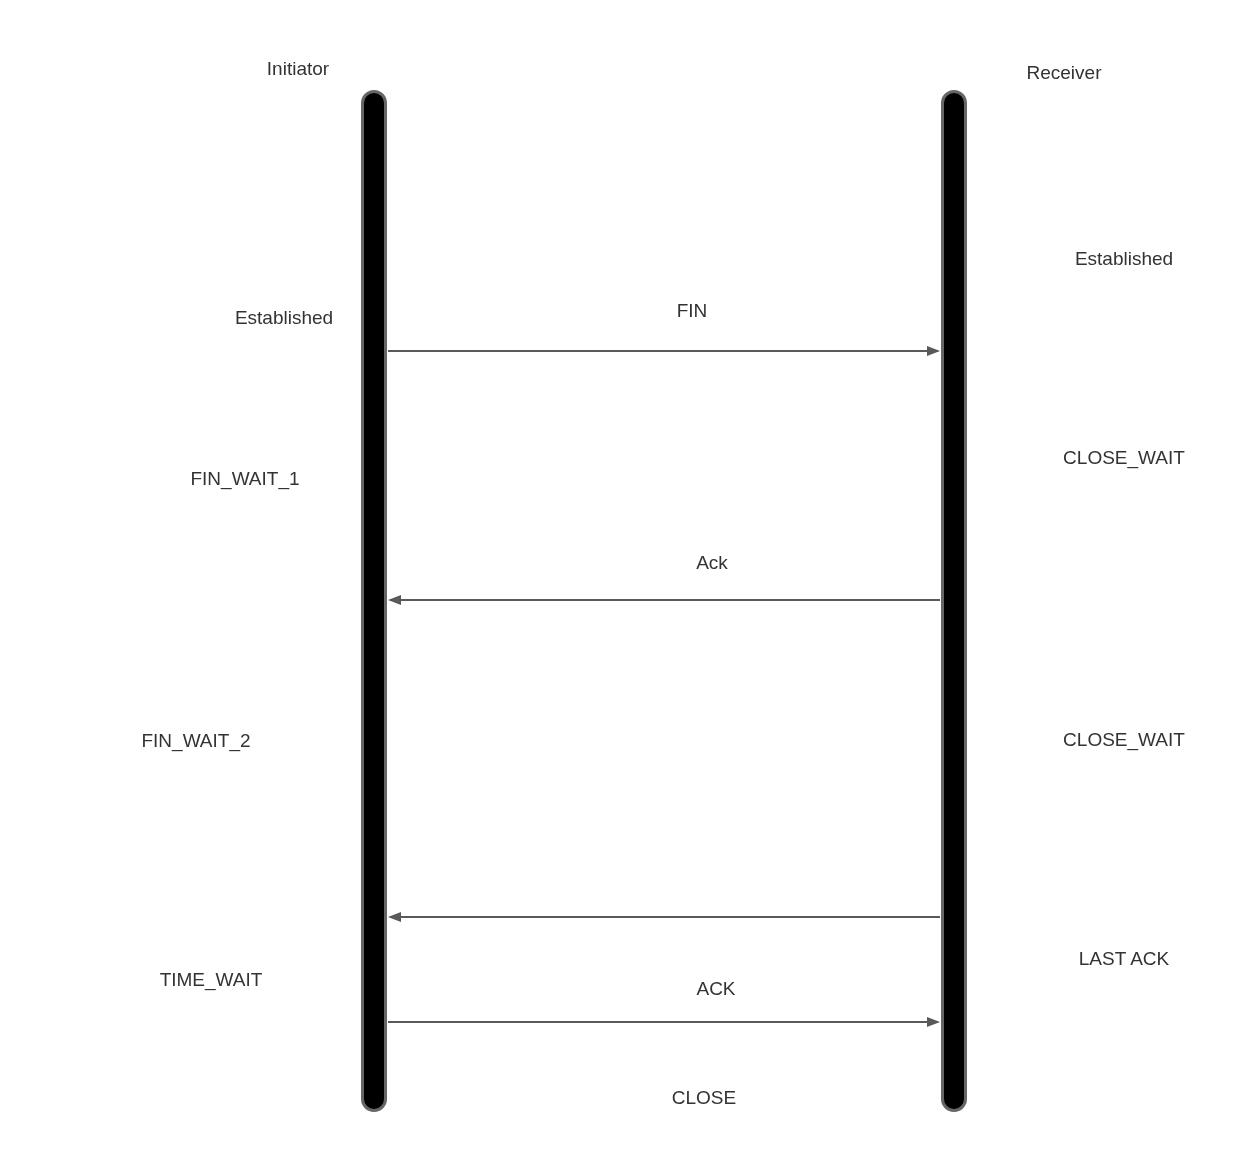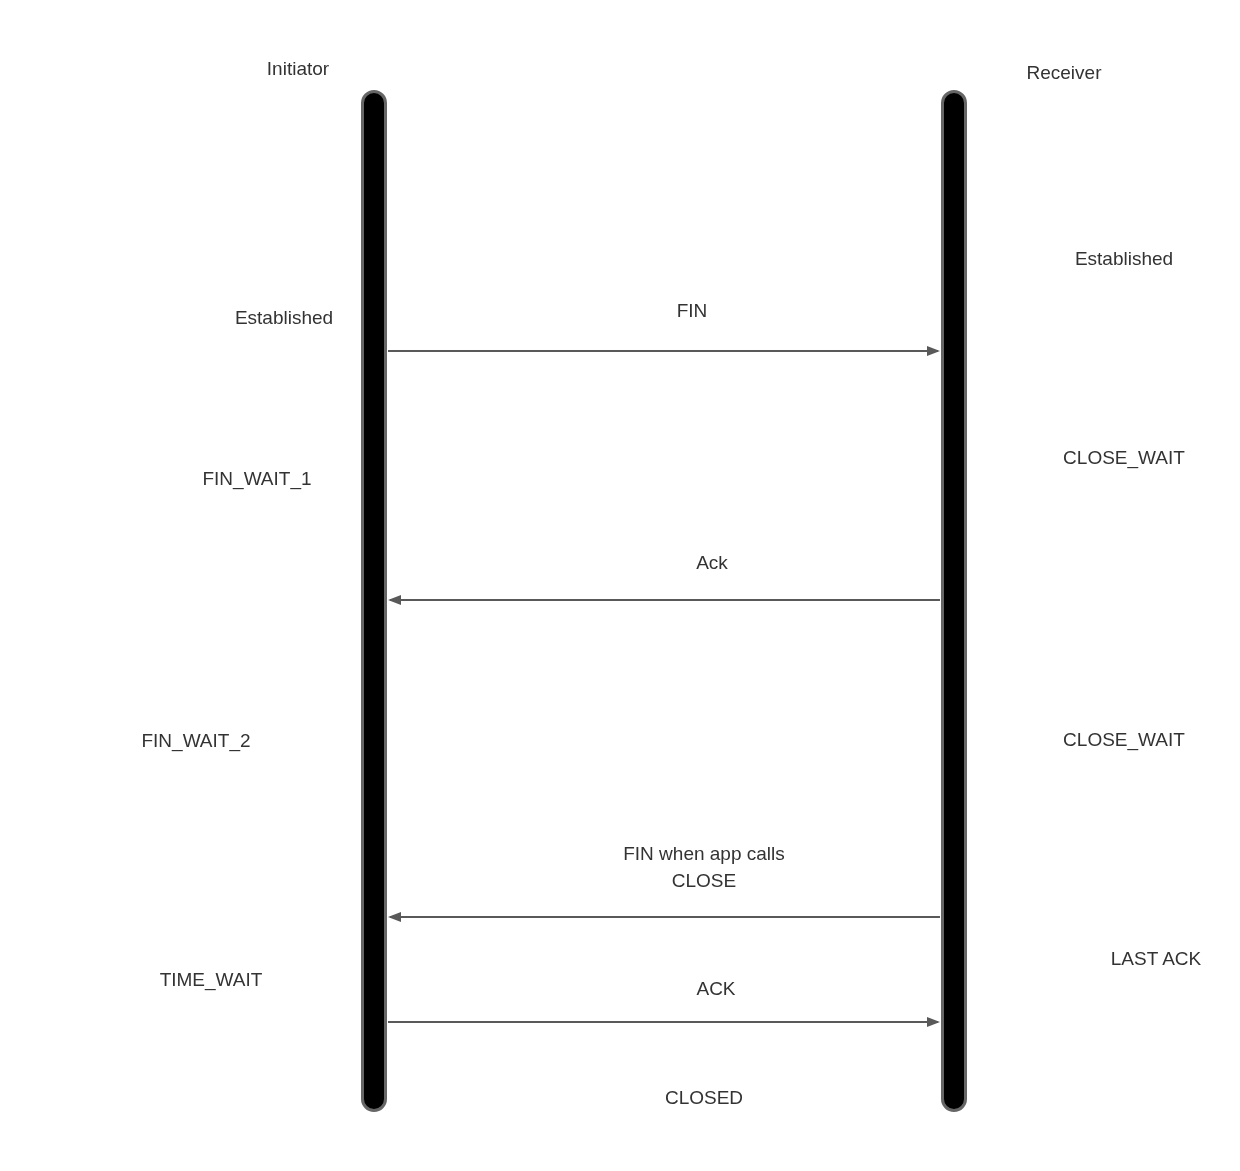--- a/index.html
+++ b/index.html
@@ -67,29 +67,27 @@
       </marker>
     </defs>
     <line class="msg-line" x1="344" y1="351" x2="894" y2="351" marker-end="url(#ah)"></line>
     <line class="msg-line" x1="896" y1="600" x2="346" y2="600" marker-end="url(#ah)"></line>
     <line class="msg-line" x1="896" y1="917" x2="346" y2="917" marker-end="url(#ah)"></line>
     <line class="msg-line" x1="344" y1="1022" x2="894" y2="1022" marker-end="url(#ah)"></line>
   </svg>
 
   <div class="label" style="left:648px; top:310px">FIN</div>
   <div class="label" style="left:668px; top:562px">Ack</div>
-  <div class="label" style="left:660px; top:867px">FIN when app calls
-CLOSE</div>
   <div class="label" style="left:672px; top:988px">ACK</div>
 
   <div class="label" style="left:240px; top:317px">Established</div>
-  <div class="label" style="left:213px; top:478px">FIN_WAIT_1</div>
+  <div class="label" style="left:201px; top:478px">FIN_WAIT_1</div>
   <div class="label" style="left:152px; top:740px">FIN_WAIT_2</div>
   <div class="label" style="left:167px; top:979px">TIME_WAIT</div>
 
   <div class="label" style="left:1080px; top:258px">Established</div>
   <div class="label" style="left:1080px; top:457px">CLOSE_WAIT</div>
   <div class="label" style="left:1080px; top:739px">CLOSE_WAIT</div>
-  <div class="label" style="left:1112px; top:958px">LAST ACK</div>
+  <div class="label" style="left:1080px; top:958px">LAST ACK</div>
 
-  <div class="label" style="left:660px; top:1097px">CLOSED</div>
+  <div class="label" style="left:660px; top:1097px">CLOSE</div>
 
 </div>
 
 </body></html>

